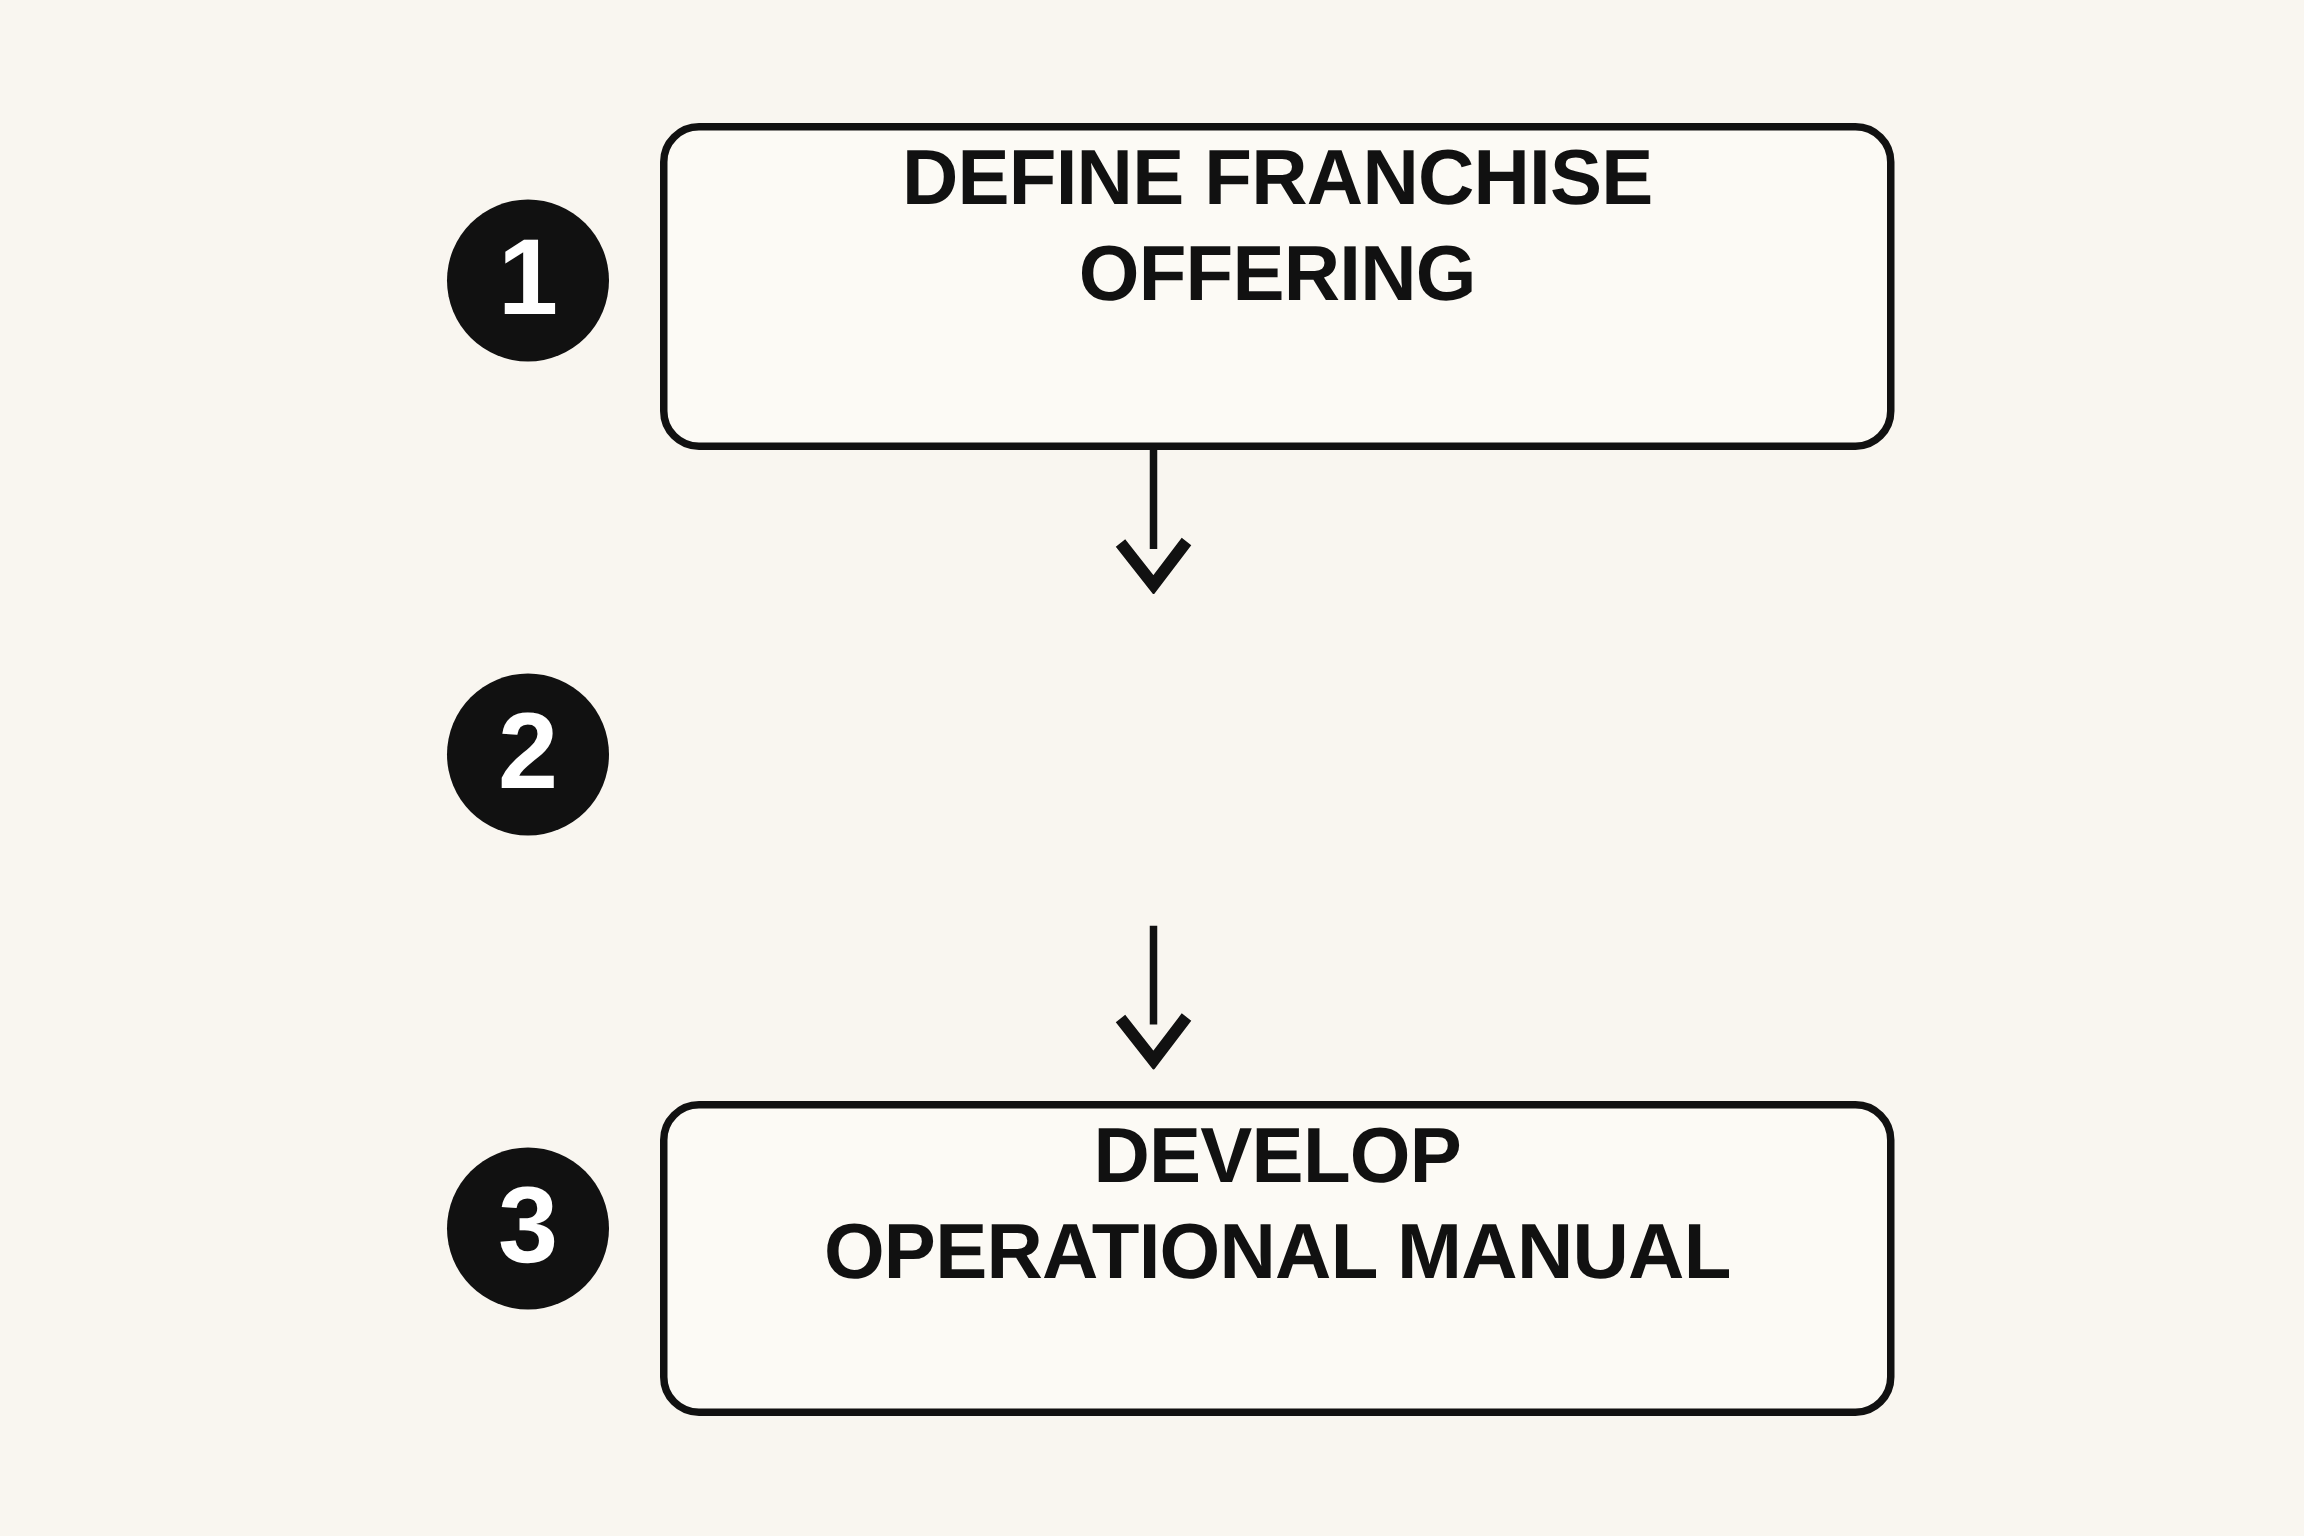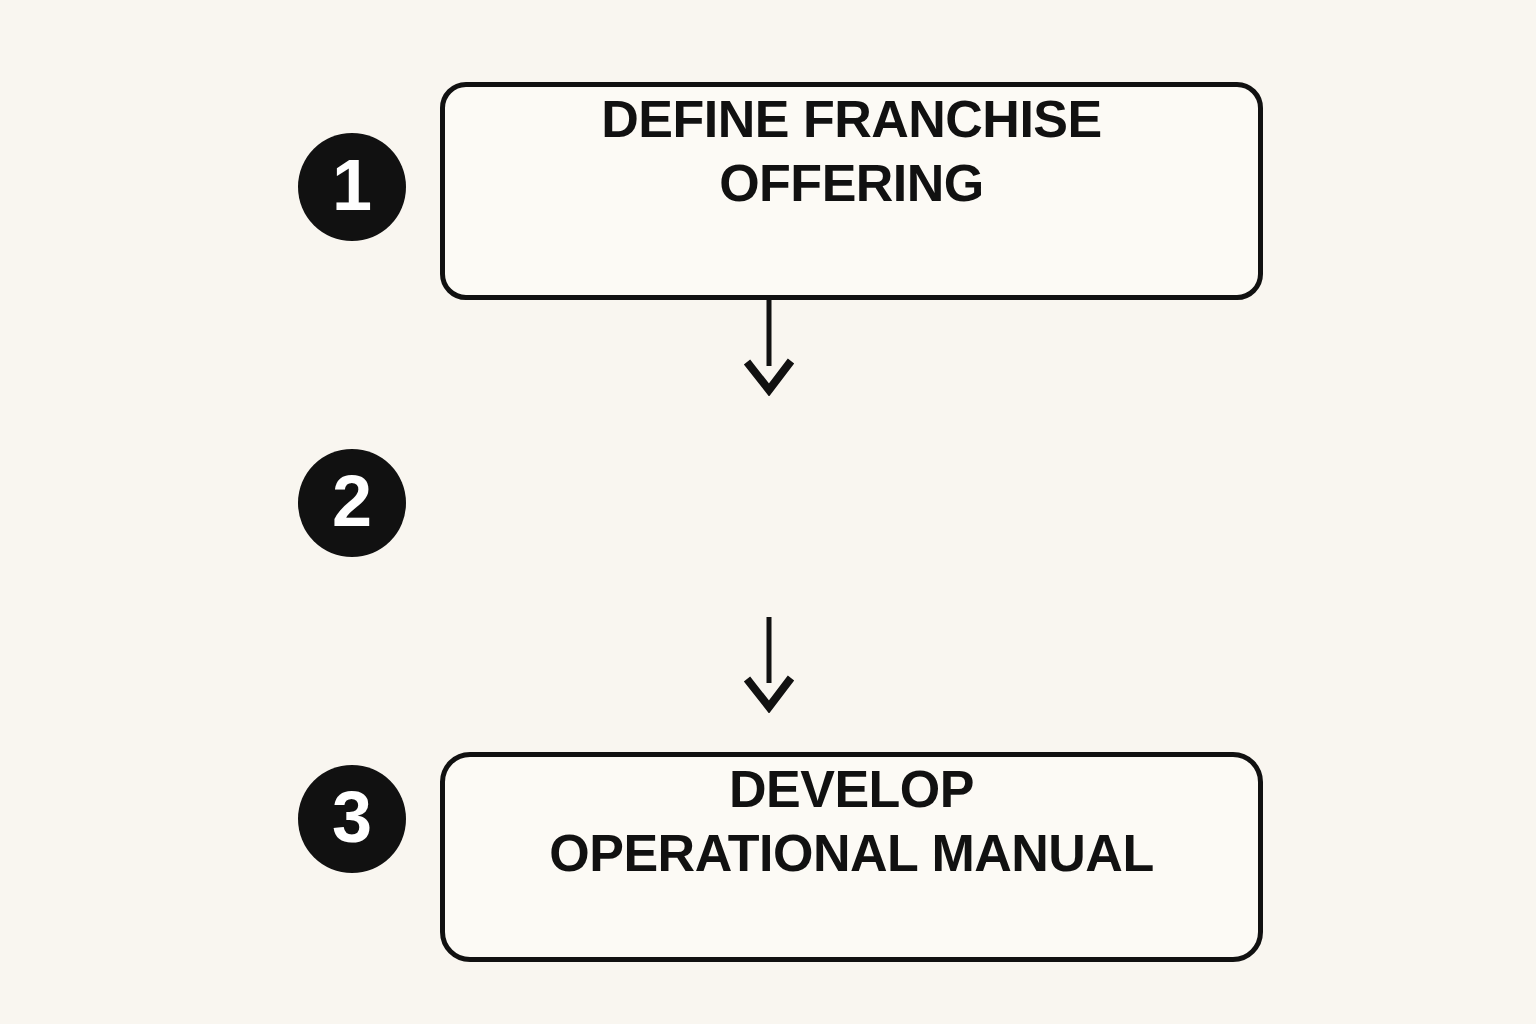--- a/index.html
+++ b/index.html
@@ -29,21 +29,21 @@
     border: 5px solid var(--ink);
     border-radius: 26px;
     display: flex;
     align-items: flex-start;
     justify-content: center;
     text-align: center;
     margin-left: 20px;
   }
   .step-box-1 { top: 82px;  height: 218px; }
   .step-box-2 { top: 400px; height: 217px; }
-  .step-box-3 { top: 752px; height: 210px; border-radius: 30px; }
+  .step-box-3 { top: 734px; height: 210px; }
   .step-label {
     font-size: 52px;
     font-weight: 700;
     line-height: 1.24;
     letter-spacing: -0.5px;
     color: var(--ink);
     white-space: pre-line;
     text-transform: uppercase;
   }
   .step-badge {

